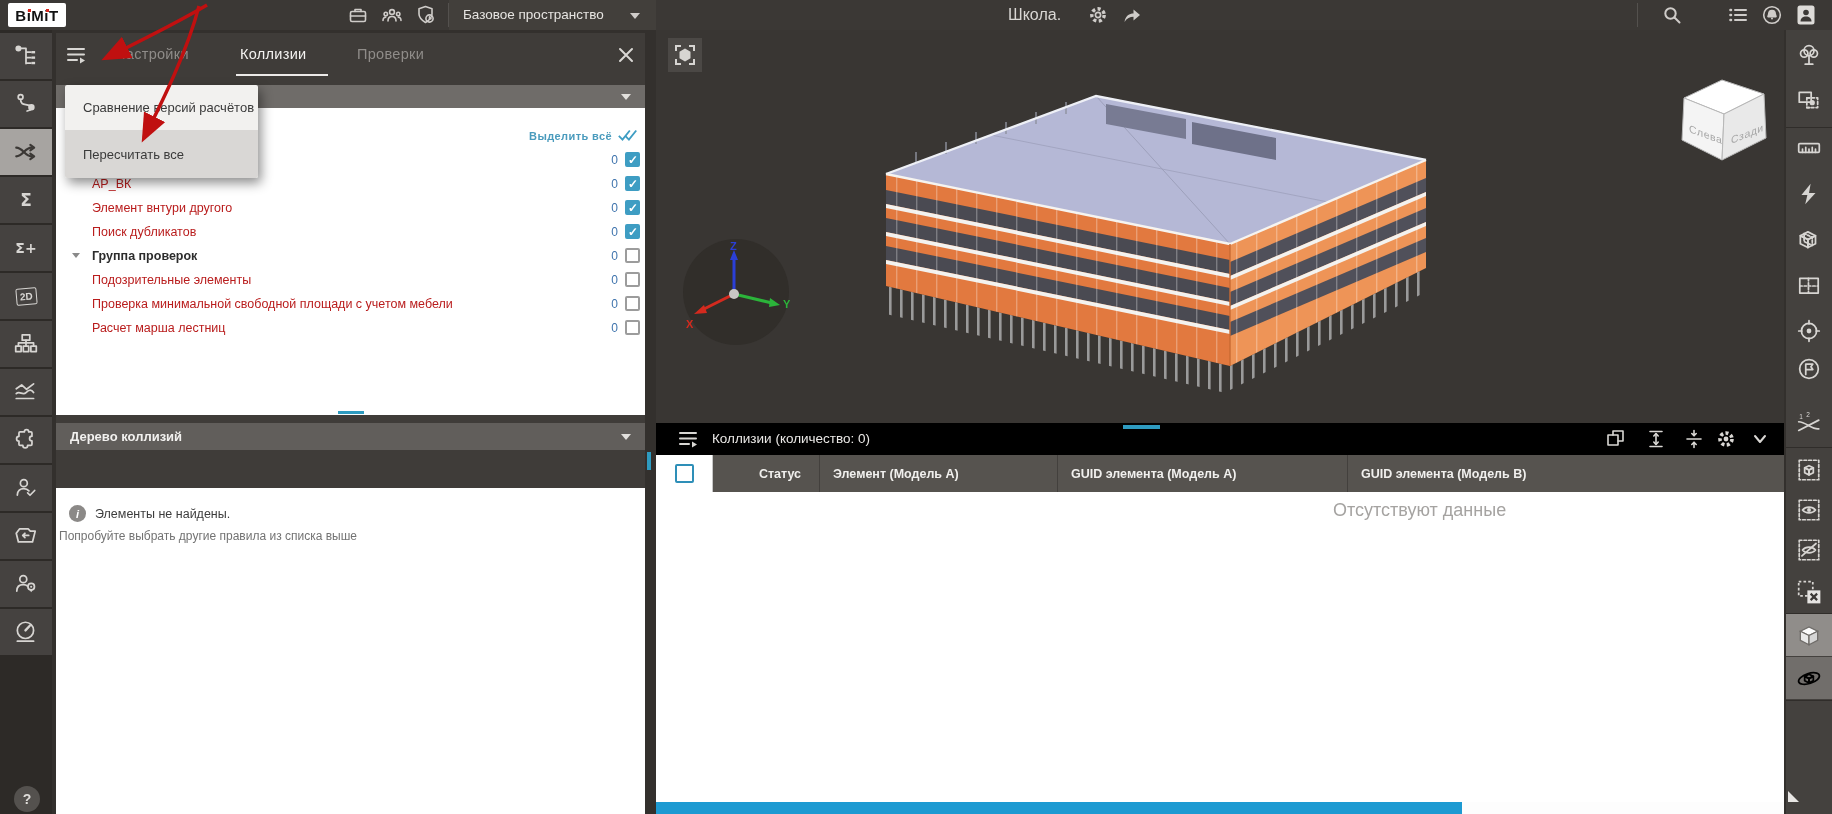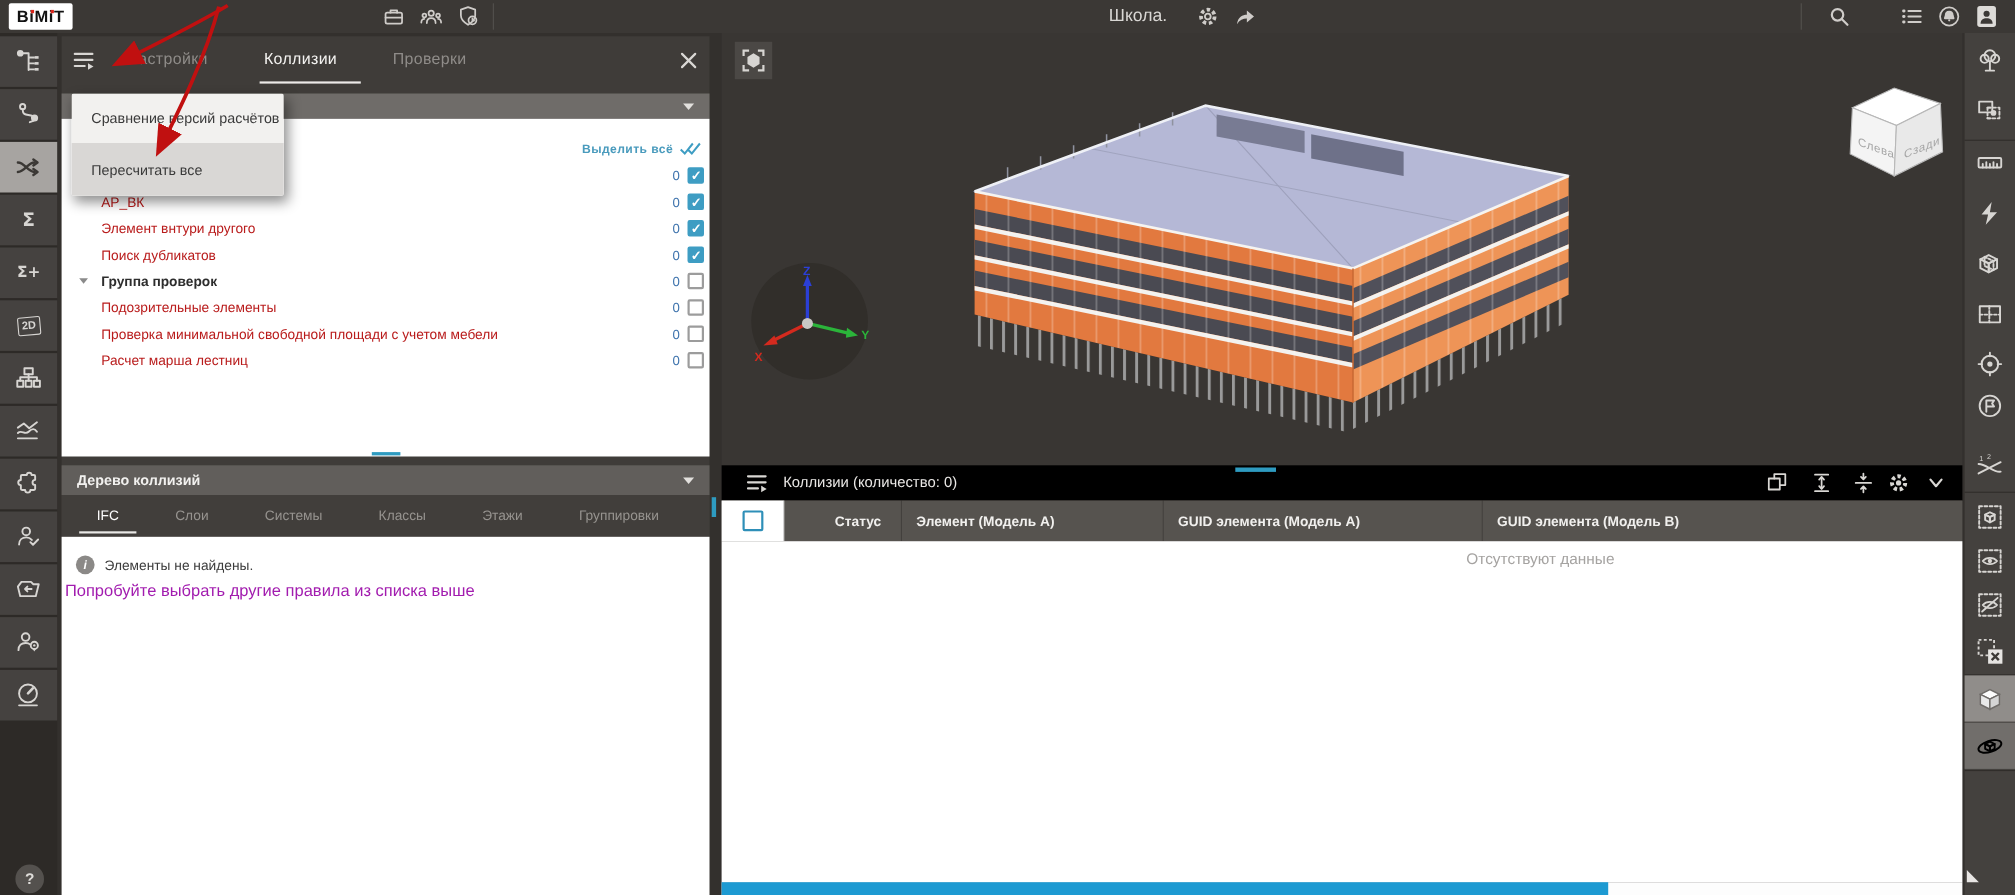--- a/index.html
+++ b/index.html
@@ -57,21 +57,21 @@
   .tree-bar .cb-chev { top:11px; }
   .tree-tabs { position:absolute; left:0; top:417px; width:589px; height:38px; background:#413e3b;
                display:flex; align-items:center; justify-content:space-between; padding:0 46px 0 32px; }
   .ttab { font-size:12.5px; color:#96938f; position:relative; }
   .ttab.active { color:#fdfdfd; }
   .ttab.active::after { content:""; position:absolute; left:-16px; right:-16px; bottom:-9px; height:2px; background:#e9e8e6; }
   .tree-body { position:absolute; left:0; top:455px; width:589px; height:326px; background:#fff; }
   .info-ic { position:absolute; left:13px; top:17px; width:17px; height:17px; border-radius:50%; background:#8b8987; color:#fff;
              display:flex; align-items:center; justify-content:center; font-size:11px; font-weight:bold; font-style:italic; }
   .info-title { position:absolute; left:39px; top:19px; font-size:12.5px; color:#3c3c3c; }
-  .info-hint { position:absolute; left:3px; top:41px; font-size:15px; color:#a21caf; }
+  .info-hint { position:absolute; left:3px; top:41px; font-size:12px; color:#737373; }
   .scroll-accent { position:absolute; left:647px; top:452px; width:4px; height:18px; background:#2e9bc0; z-index:4; }
 
   
   .ctx-menu { position:absolute; left:65px; top:85px; width:193px; z-index:50; box-shadow:3px 5px 12px rgba(0,0,0,.45); border-radius:2px; overflow:hidden; }
   .mi { padding-left:18px; font-size:13px; color:#3a3a3a; display:flex; align-items:center; }
   .mi1 { height:45px; background:#f2f1ef; }
   .mi2 { height:48px; background:#d9d7d5; }
 
   
   .viewport { position:absolute; left:656px; top:30px; width:1128px; height:784px; background:#393633; z-index:1; }
@@ -87,21 +87,21 @@
   .tp-title { position:absolute; left:56px; top:0; line-height:32px; font-size:13.5px; color:#eae8e6; }
   .tp-tool { position:absolute; top:5px; width:24px; height:22px; color:#d9d7d4; }
   .tp-handle { position:absolute; left:467px; top:2px; width:37px; height:4px; background:#2e9bc0; }
   .tp-cols { position:absolute; left:0; top:32px; width:1128px; height:37px; background:#56534f; display:flex; }
   .col { height:37px; display:flex; align-items:center; padding-left:13px; font-size:12.5px; font-weight:bold; color:#f1f0ee; border-right:1px solid rgba(0,0,0,.22); }
   .col.c-check { width:57px; background:#fff; justify-content:center; padding-left:0; }
   .col.c-status { width:79px; justify-content:center; padding-left:0;margin-left:28px; }
   .col.c-ea { width:238px; } .col.c-eb { width:272px; } .col.c-ga { width:290px; } .col.c-gb { width:192px; border-right:none; }
   .hdr-cb { width:19px; height:19px; border:2px solid #2e8fb8; border-radius:2px; background:#fff; }
   .tp-body { position:absolute; left:0; top:69px; width:1128px; height:310px; background:#fff; }
-  .tp-empty { position:absolute; left:677px; top:8px; font-size:14px; color:#a5a3a1; }
+  .tp-empty { position:absolute; left:677px; top:8px; font-size:18px; color:#a5a3a1; }
   .progress { position:absolute; left:0; top:379px; width:1128px; height:12px; background:#fdfdfd; }
   .progress .fill { width:806px; height:12px; background:#1d9ad2; }
 
   
   .right-rail { position:absolute; left:1786px; top:30px; width:46px; height:784px; background:#44413e; z-index:4; }
   .rr-ic { position:absolute; left:10px; width:26px; height:26px; color:#d7d5d2; }
   .rr-div { position:absolute; left:0; width:46px; height:1px; background:#302d2a; }
   .rr-tile { position:absolute; left:0; width:46px; height:42px; }
   .rr-tile.cube { top:584px; background:#908d8a; }
   .rr-tile.orbit { top:627px; background:#716e6b; }
@@ -137,20 +137,24 @@
         </svg>
     </span>
     <span class="tb-ic" style="left:414px">
       <svg class="ic-svg" width="24" height="22" viewBox="0 0 22 22">
           <path d="M10.5 2.5 L17 4.8 V10 c0 4-2.8 6.2-6.5 8.5 C6.8 16.2 4 14 4 10 V4.8 Z"></path>
           <circle cx="14.5" cy="14.5" r="3.6"></circle>
           <path d="M14.5 12.8 v1.9 h1.5"></path>
         </svg>
     </span>
     <span class="tb-sep" style="left:448px"></span>
+    <div class="ws-area">
+      <span class="ws-label">Базовое пространство</span>
+      <span class="ws-chev"></span>
+    </div>
     <span class="tb-title">Школа.</span>
     <span class="tb-ic" style="left:1086px">
       <svg width="24" height="22" viewBox="0 0 22 22">
           <circle cx="11" cy="11" r="6.2" fill="none" stroke="currentColor" stroke-width="3.4" stroke-dasharray="3.1 2.5"></circle>
           <circle cx="11" cy="11" r="2.6" fill="none" stroke="currentColor" stroke-width="1.7"></circle>
         </svg>
     </span>
     <span class="tb-ic" style="left:1120px">
       <svg width="24" height="22" viewBox="0 0 22 22">
           <path d="M3.5 18 C4.5 11.5 8.5 9.5 12.5 9.5 V5.5 L19 11 L12.5 16.5 V12.8 C9 12.8 5.8 14.3 3.5 18 Z" fill="currentColor"></path>
@@ -345,28 +349,20 @@
         <span class="lbl">Расчет марша лестниц</span>
         <span class="cnt">0</span>
         <span class="cb"></span>
       </div>
       <div class="handle-blue"></div>
     </div>
 
     <div class="tree-bar">
       <span class="tb-txt">Дерево коллизий</span>
       <span class="cb-chev"></span>
-    </div>
-    <div class="tree-tabs">
-      <span class="ttab active">IFC</span>
-      <span class="ttab">Слои</span>
-      <span class="ttab">Системы</span>
-      <span class="ttab">Классы</span>
-      <span class="ttab">Этажи</span>
-      <span class="ttab">Группировки</span>
     </div>
     <div class="tree-body">
       <span class="info-ic">i</span>
       <span class="info-title">Элементы не найдены.</span>
       <span class="info-hint">Попробуйте выбрать другие правила из списка выше</span>
     </div>
   </section>
 
   <div class="scroll-accent"></div>
 

